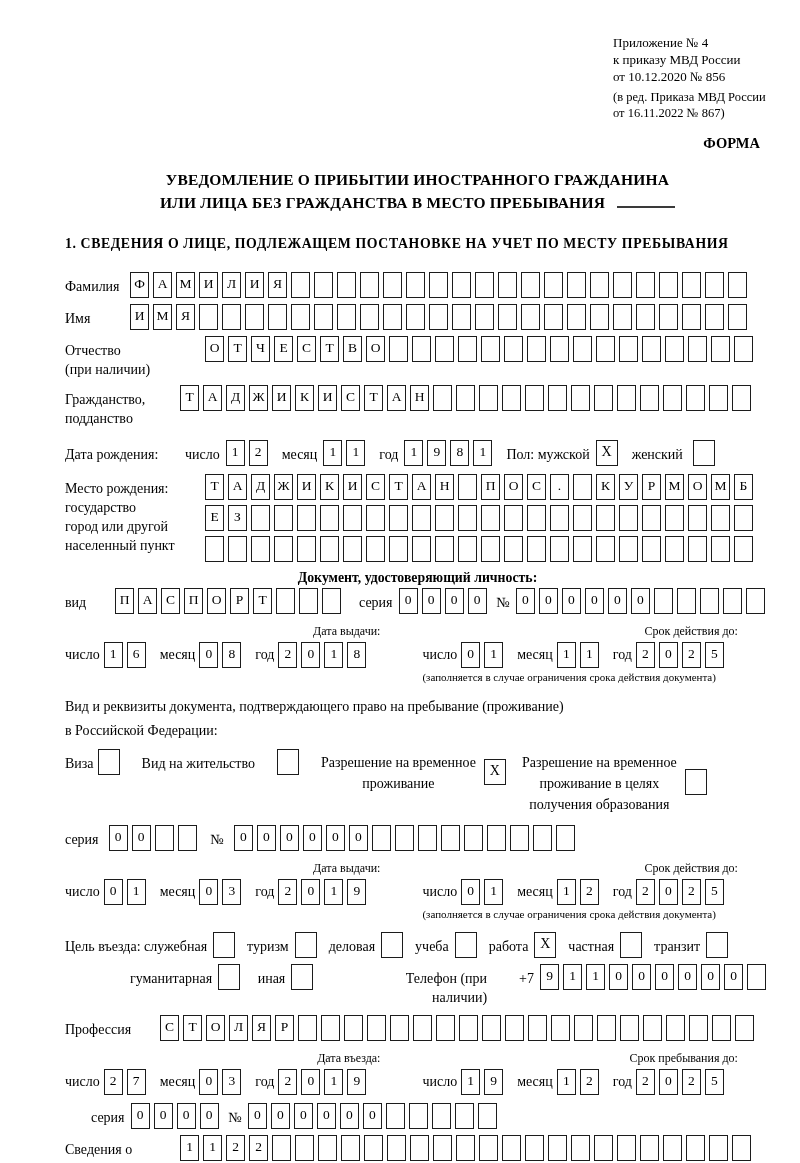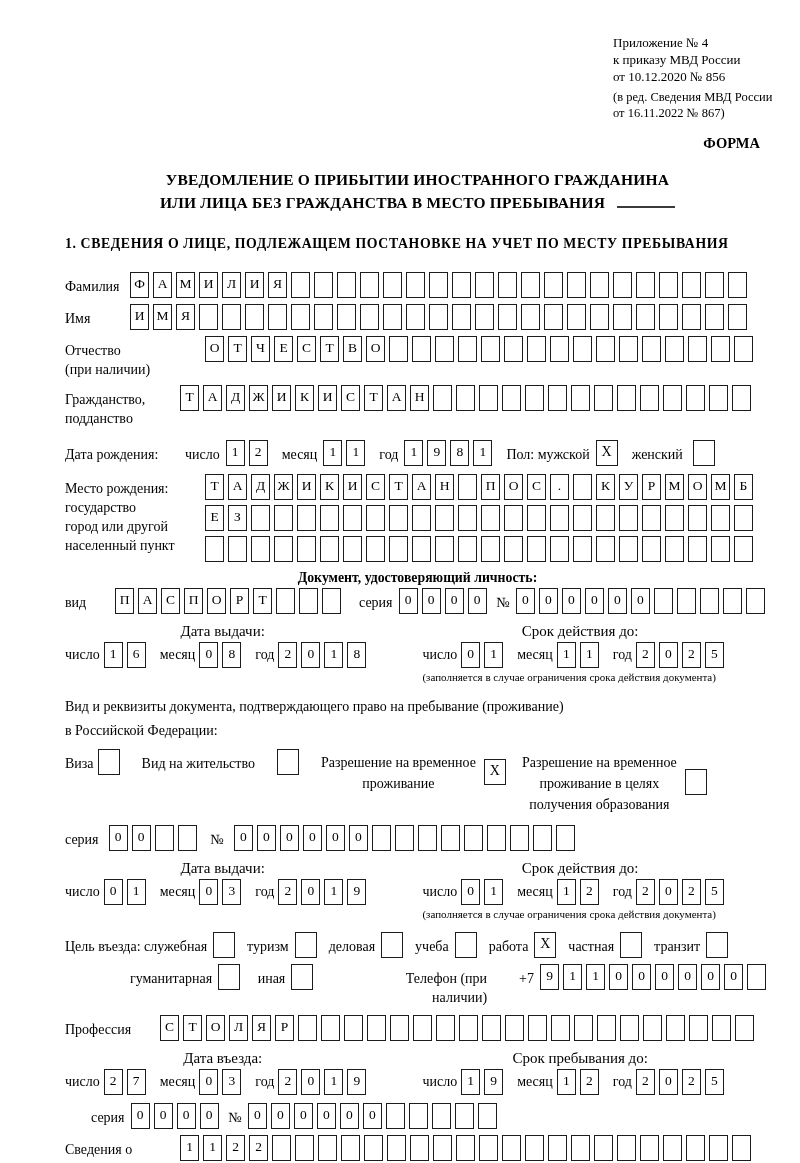--- a/index.html
+++ b/index.html
@@ -46,21 +46,21 @@
   .ml6 { margin-left:6px; } .ml10 { margin-left:10px; } .ml14 { margin-left:14px; } .ml26 { margin-left:26px;text-align:right; }
   .mr6 { margin-right:6px; } .mr10 { margin-right:10px; }
 
   
   .dochead { text-align:center; font-weight:bold; font-size:13.8px; margin-top:8px; }
 
   
   .dgrp { display:flex; align-items:flex-start; margin-top:8px; }
   .dcol { }
   .dcol-r { margin-left:42px; }
-  .dhead { text-align:center; font-size:15px; line-height:18px; margin-bottom:2px; }
+  .dhead { text-align:right; font-size:12px; line-height:18px; margin-bottom:2px; }
   .dline { display:flex; align-items:flex-start; }
   .dl { padding-top:5px; margin-right:4px; }
   .dl + .cells { margin-right:10px; }
   .dnote { font-size:11px; line-height:16px; margin-top:1px; }
 
   .intro { margin-top:10px; line-height:24px; font-size:14px; }
 
   
   .chkrow { display:flex; align-items:flex-start; margin-top:4px; }
   .chkitem { display:flex; align-items:center; }
@@ -77,21 +77,21 @@
 </head>
 <body>
 
 <div class="page">
 
   <div class="hdr">
     <div>Приложение № 4</div>
     <div>к приказу МВД России</div>
     <div>от 10.12.2020 № 856</div>
     <div class="hdr-sub">
-      <div>(в ред. Сведения МВД России</div>
+      <div>(в ред. Приказа МВД России</div>
       <div>от 16.11.2022 № 867)</div>
     </div>
   </div>
 
   <div class="forma">ФОРМА</div>
 
   <div class="title">
     <div>УВЕДОМЛЕНИЕ О ПРИБЫТИИ ИНОСТРАННОГО ГРАЖДАНИНА</div>
     <div>
       <span>ИЛИ ЛИЦА БЕЗ ГРАЖДАНСТВА В МЕСТО ПРЕБЫВАНИЯ</span><span class="blank"></span>

